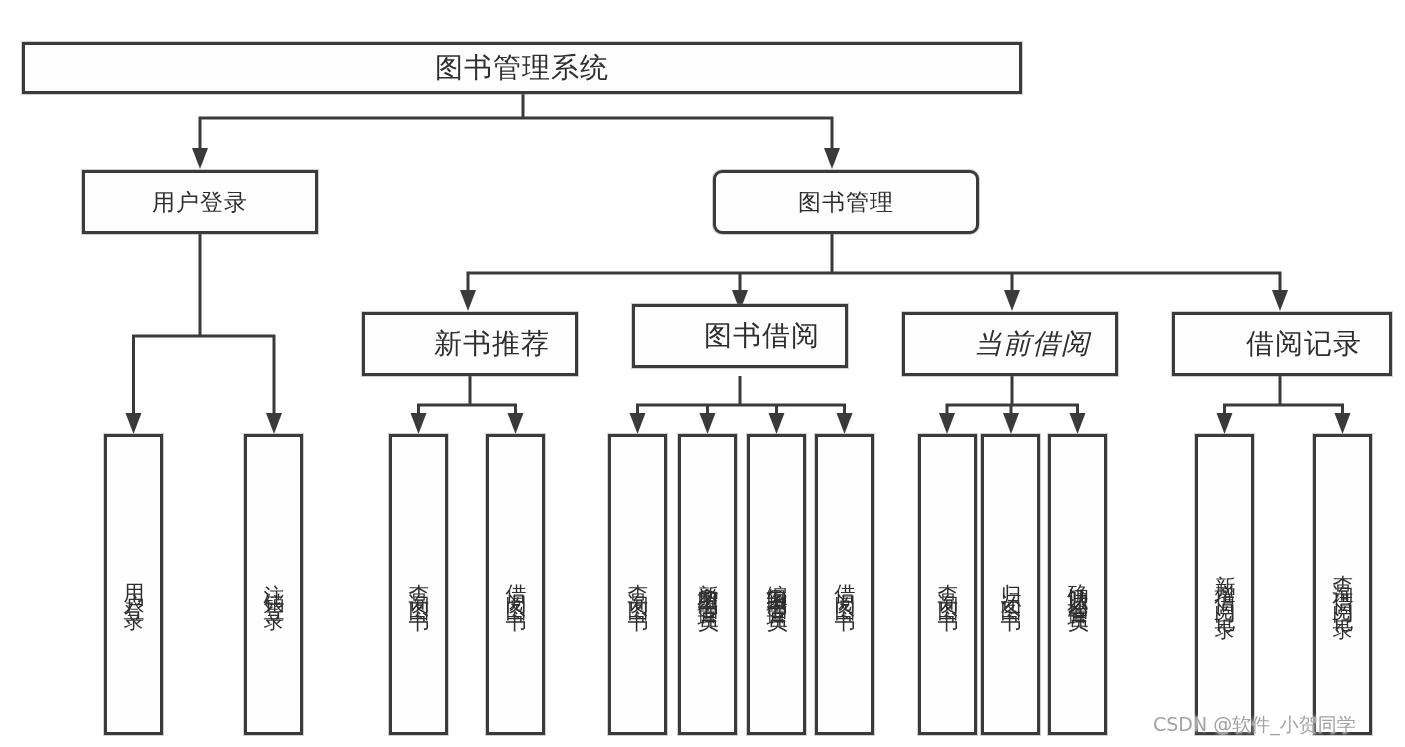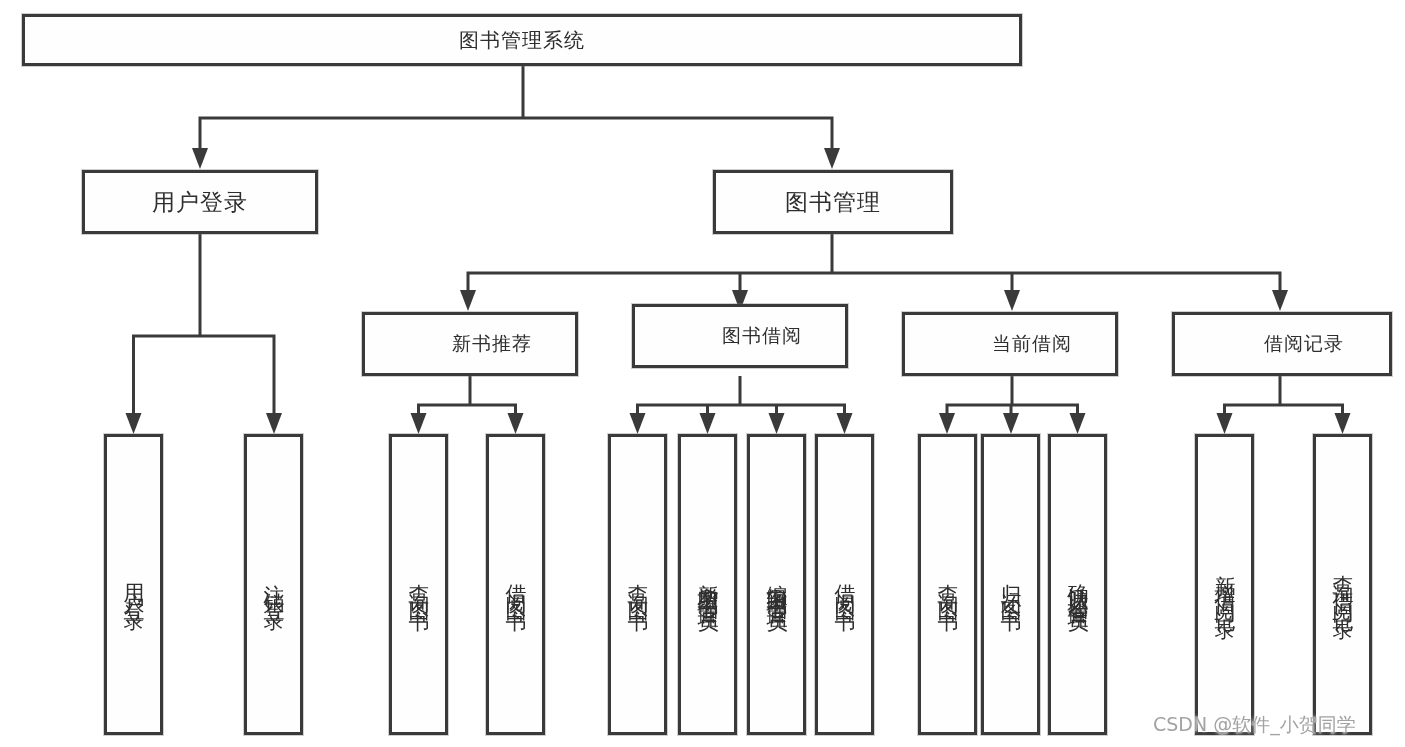--- a/index.html
+++ b/index.html
@@ -20,23 +20,23 @@
     position: absolute;
     box-sizing: border-box;
     border: 3px solid #3a3a3a;
     background: #fefefe;
     display: flex;
     align-items: center;
     justify-content: center;
     color: #2e2e2e;
     box-shadow: 0 0 0 1px rgba(120,120,120,0.35);
   }
-  .root-box  { font-size: 20px; letter-spacing: 1px; }
+  .root-box  { font-size: 28px; letter-spacing: 1px; margin-top: 28px; }
   .l2        { font-size: 23px; letter-spacing: 1px; }
-  .l3        { font-size: 19px; letter-spacing: 1px; padding-left: 44px; }
+  .l3        { font-size: 28px; letter-spacing: 1px; padding-left: 44px; }
   .leaf {
     position: absolute;
     box-sizing: border-box;
     border: 3px solid #3a3a3a;
     background: #fefefe;
     display: flex;
     align-items: center;
     justify-content: center;
     color: #2e2e2e;
     width: 59px;
@@ -99,31 +99,31 @@
     </g>
   </svg>
 
   <div class="hbox root-box" style="left:22px; top:14px; width:1000px; height:52px;">
     <span>图书管理系统</span>
   </div>
 
   <div class="hbox l2" style="left:82px; top:170px; width:236px; height:64px;">
     <span>用户登录</span>
   </div>
-  <div class="hbox l2" style="left:713px; top:170px; width:240px; height:64px;">
+  <div class="hbox l2" style="left:713px; top:170px; width:266px; height:64px;border-radius:9px;">
     <span>图书管理</span>
   </div>
 
   <div class="hbox l3" style="left:362px; top:312px; width:216px; height:64px;">
     <span>新书推荐</span>
   </div>
   <div class="hbox l3" style="left:632px; top:304px; width:216px; height:64px;">
     <span>图书借阅</span>
   </div>
-  <div class="hbox l3" style="left:902px; top:312px; width:216px; height:64px;">
+  <div class="hbox l3" style="left:902px; top:312px; width:216px; height:64px;font-style:italic;">
     <span>当前借阅</span>
   </div>
   <div class="hbox l3" style="left:1172px; top:312px; width:220px; height:64px;">
     <span>借阅记录</span>
   </div>
 
   <div class="leaf" style="left:104px;">
     <span class="vtext">用户登录</span>
   </div>
   <div class="leaf" style="left:244px;">

